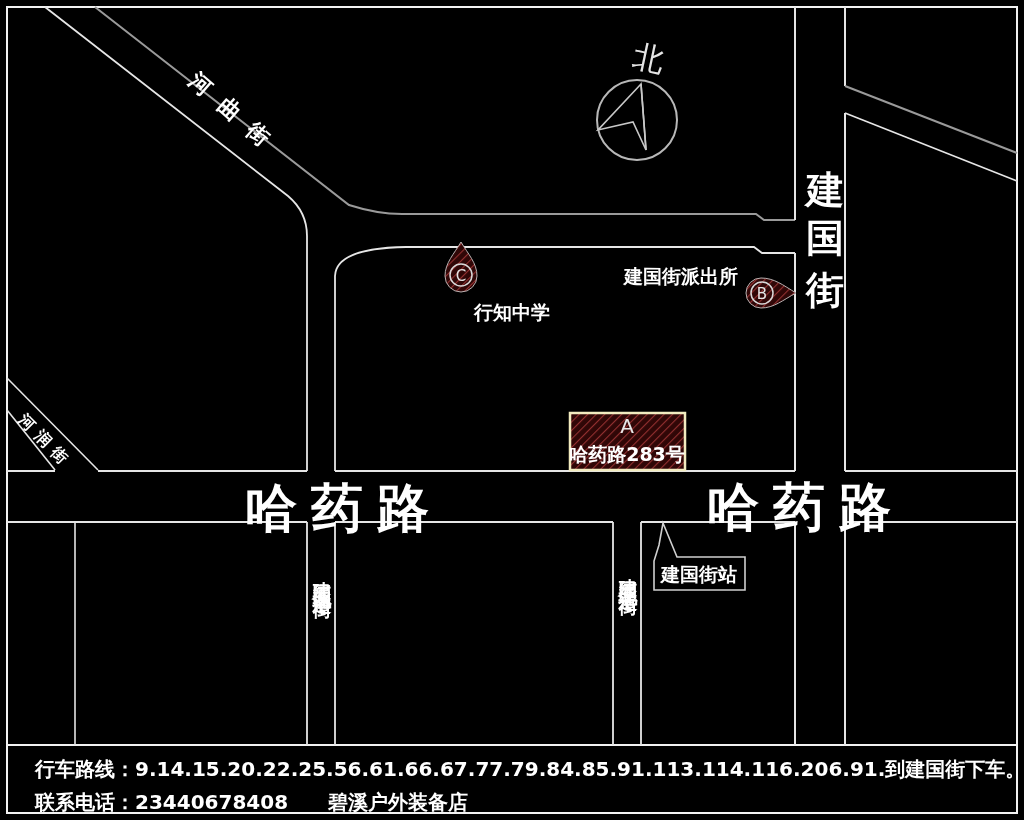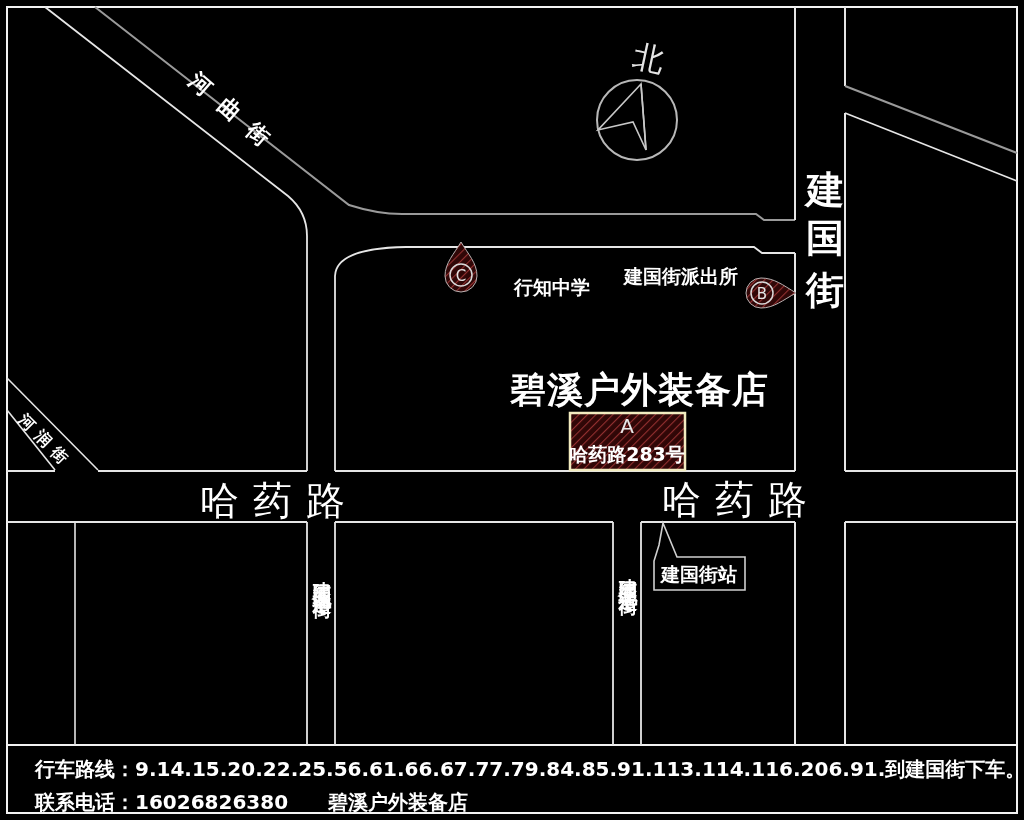--- a/index.html
+++ b/index.html
@@ -5,21 +5,21 @@
   html,body{margin:0;padding:0;background:#000;}
   #stage{
     position:relative;width:1024px;height:820px;background:#000;overflow:hidden;
     font-family:"DejaVu Sans","Liberation Sans",sans-serif;color:#fff;
   }
   #roads{position:absolute;left:0;top:0;}
   .lbl{position:absolute;white-space:nowrap;color:#fff;}
   .bold{font-weight:bold;}
   .vert{writing-mode:vertical-rl;text-orientation:upright;}
   .diag{transform-origin:0 0;}
-  .street-big{font-size:39px;font-weight:normal;letter-spacing:14px;}
+  .street-big{font-size:52px;font-weight:bold;letter-spacing:14px;margin-left:45px;}
   .poi{font-size:19px;font-weight:bold;}
   .footer-line{position:absolute;left:35px;font-size:20px;font-weight:bold;color:#fff;white-space:nowrap;}
 </style>
 </head>
 <body>
 
 <div id="stage">
 
   <svg id="roads" width="1024" height="820" viewBox="0 0 1024 820">
     <defs>
@@ -88,21 +88,20 @@
   <div class="lbl bold diag" style="left:28px;top:410px;font-size:16px;letter-spacing:7px;transform:rotate(45deg);">河润街</div>
 
   <div class="lbl bold vert" style="left:799px;top:140px;font-size:38px;letter-spacing:50px;">建国街</div>
 
   <div class="lbl street-big" style="left:200px;top:474px;">哈药路</div>
   <div class="lbl street-big" style="left:662px;top:473px;">哈药路</div>
 
   <div class="lbl bold vert" style="left:310px;top:565px;font-size:19px;letter-spacing:4px;">建国北四道街</div>
   <div class="lbl bold vert" style="left:616px;top:562px;font-size:19px;letter-spacing:4px;">建国北二道街</div>
 
-  <div class="lbl poi" style="left:474px;top:275px;margin-left:40px;">行知中学</div>
+  <div class="lbl poi" style="left:474px;top:300px;">行知中学</div>
   <div class="lbl poi" style="left:624px;top:264px;">建国街派出所</div>
 
-  <div class="lbl bold" style="left:510px;top:366px;font-size:36px;letter-spacing:1px;">碧溪户外装备店</div>
 
   <div class="footer-line" style="top:756px;">行车路线：9.14.15.20.22.25.56.61.66.67.77.79.84.85.91.113.114.116.206.91.到建国街下车。哈药路283号。</div>
-  <div class="footer-line" style="top:789px;">联系电话：16026826380　　碧溪户外装备店</div>
+  <div class="footer-line" style="top:789px;">联系电话：23440678408　　碧溪户外装备店</div>
 
 </div>
 
 </body></html>

